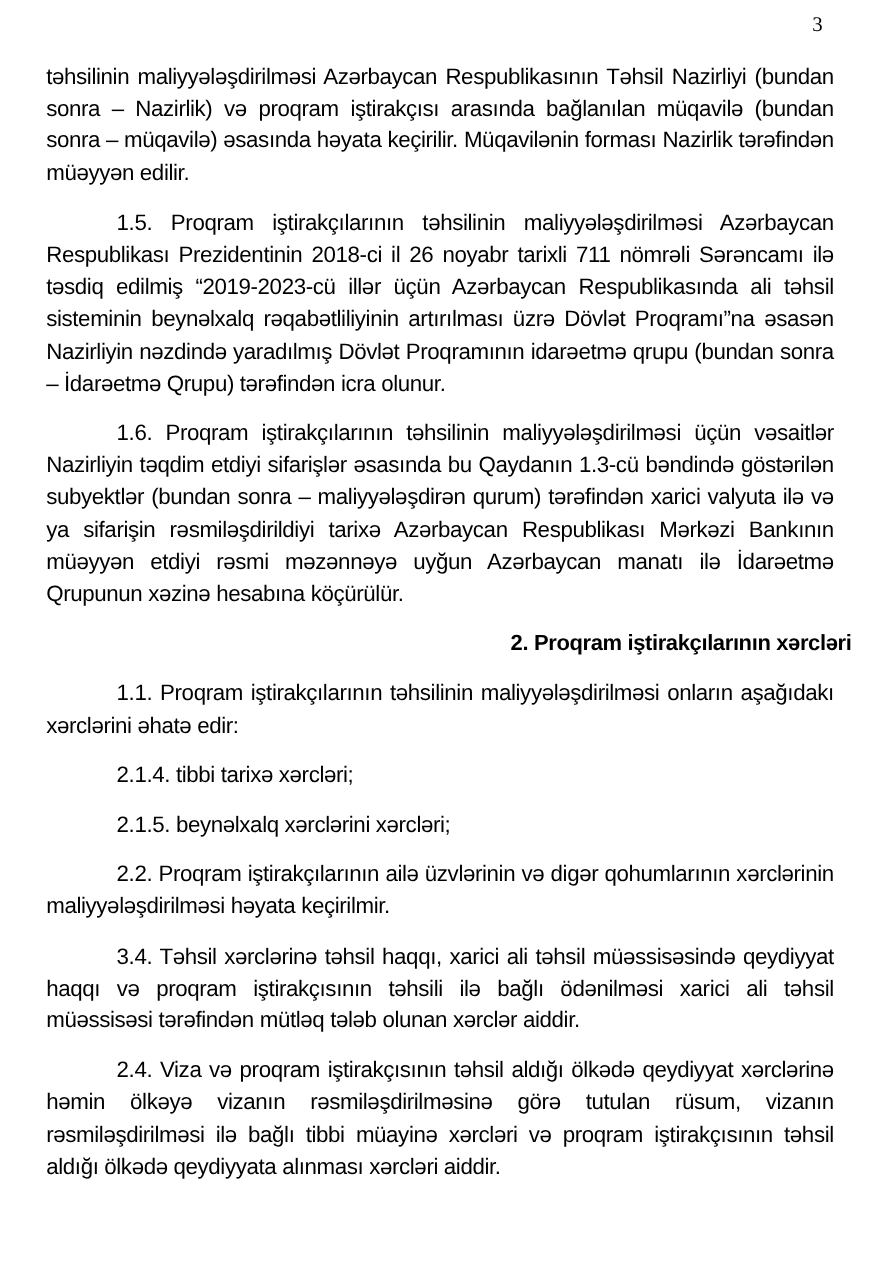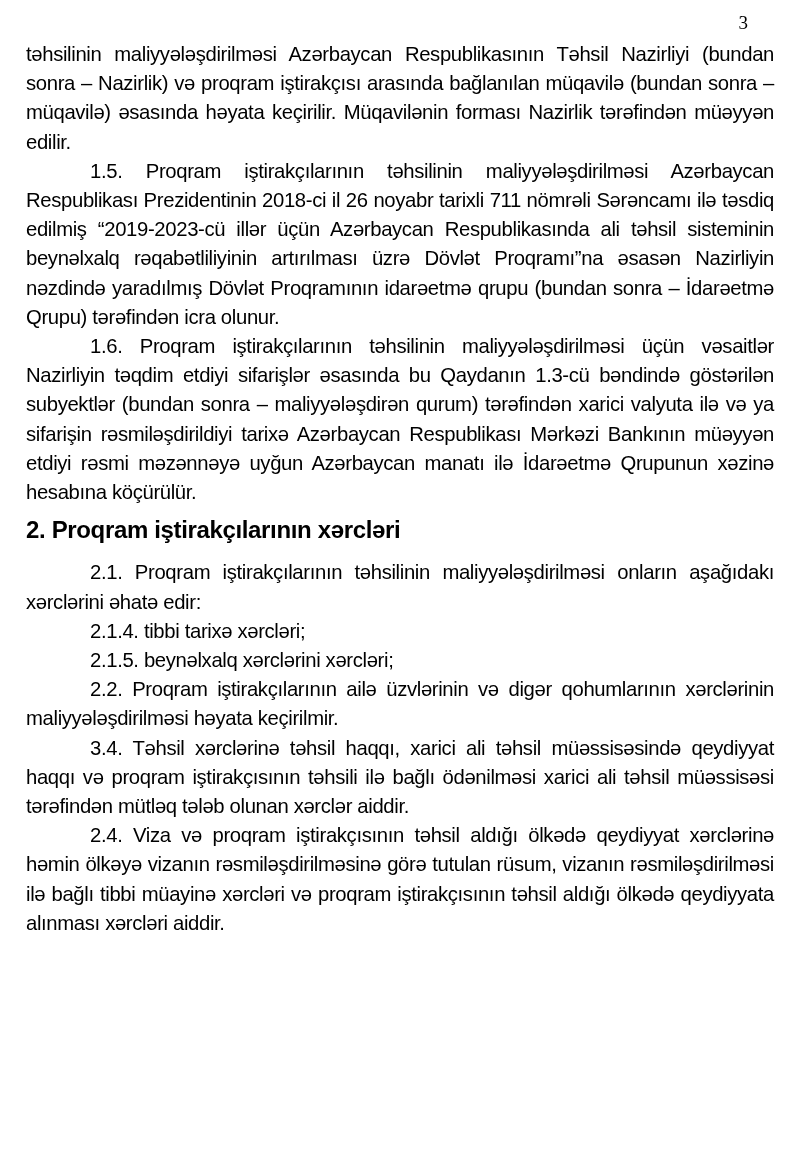--- a/index.html
+++ b/index.html
@@ -32,53 +32,53 @@
       position: absolute;
       left: 0;
       top: 40px;
       width: 748px;
       font-family: "Liberation Sans", sans-serif;
       font-size: 20.3px;
       line-height: 29.2px;
       letter-spacing: -0.35px;
     }
     p {
-      margin: 0;
+      margin: 16px;
       text-align: justify;
       text-indent: 64px;
     }
     p.no-indent {
       text-indent: 0;
     }
     p.list-item {
       text-align: left;
     }
     h2.section-heading {
       margin: 8px 0 14px 0;
-      text-align: left;
-      font-size: 24px;
+      text-align: right;
+      font-size: 20px;
       line-height: 29.2px;
       font-weight: bold;
       font-family: "Liberation Sans", sans-serif;
       letter-spacing: -0.35px;
     }
   </style>
 </head>
 <body>
 
 <div class="page">
   <div class="page-number">3</div>
 
   <div class="body-text">
     <p class="no-indent">təhsilinin maliyyələşdirilməsi Azərbaycan Respublikasının Təhsil Nazirliyi (bundan sonra – Nazirlik) və proqram iştirakçısı arasında bağlanılan müqavilə (bundan sonra – müqavilə) əsasında həyata keçirilir. Müqavilənin forması Nazirlik tərəfindən müəyyən edilir.</p>
     <p>1.5. Proqram iştirakçılarının təhsilinin maliyyələşdirilməsi Azərbaycan Respublikası Prezidentinin 2018-ci il 26 noyabr tarixli 711 nömrəli Sərəncamı ilə təsdiq edilmiş “2019-2023-cü illər üçün Azərbaycan Respublikasında ali təhsil sisteminin beynəlxalq rəqabətliliyinin artırılması üzrə Dövlət Proqramı”na əsasən Nazirliyin nəzdində yaradılmış Dövlət Proqramının idarəetmə qrupu (bundan sonra – İdarəetmə Qrupu) tərəfindən icra olunur.</p>
     <p>1.6. Proqram iştirakçılarının təhsilinin maliyyələşdirilməsi üçün vəsaitlər Nazirliyin təqdim etdiyi sifarişlər əsasında bu Qaydanın 1.3-cü bəndində göstərilən subyektlər (bundan sonra – maliyyələşdirən qurum) tərəfindən xarici valyuta ilə və ya sifarişin rəsmiləşdirildiyi tarixə Azərbaycan Respublikası Mərkəzi Bankının müəyyən etdiyi rəsmi məzənnəyə uyğun Azərbaycan manatı ilə İdarəetmə Qrupunun xəzinə hesabına köçürülür.</p>
 
     <h2 class="section-heading">2. Proqram iştirakçılarının xərcləri</h2>
 
-    <p>2.1. Proqram iştirakçılarının təhsilinin maliyyələşdirilməsi onların aşağıdakı xərclərini əhatə edir:</p>
+    <p>1.1. Proqram iştirakçılarının təhsilinin maliyyələşdirilməsi onların aşağıdakı xərclərini əhatə edir:</p>
     <p class="list-item">2.1.4. tibbi tarixə xərcləri;</p>
     <p class="list-item">2.1.5. beynəlxalq xərclərini xərcləri;</p>
     <p>2.2. Proqram iştirakçılarının ailə üzvlərinin və digər qohumlarının xərclərinin maliyyələşdirilməsi həyata keçirilmir.</p>
     <p>3.4. Təhsil xərclərinə təhsil haqqı, xarici ali təhsil müəssisəsində qeydiyyat haqqı və proqram iştirakçısının təhsili ilə bağlı ödənilməsi xarici ali təhsil müəssisəsi tərəfindən mütləq tələb olunan xərclər aiddir.</p>
     <p>2.4. Viza və proqram iştirakçısının təhsil aldığı ölkədə qeydiyyat xərclərinə həmin ölkəyə vizanın rəsmiləşdirilməsinə görə tutulan rüsum, vizanın rəsmiləşdirilməsi ilə bağlı tibbi müayinə xərcləri və proqram iştirakçısının təhsil aldığı ölkədə qeydiyyata alınması xərcləri aiddir.</p>
   </div>
 </div>
 
 </body></html>

